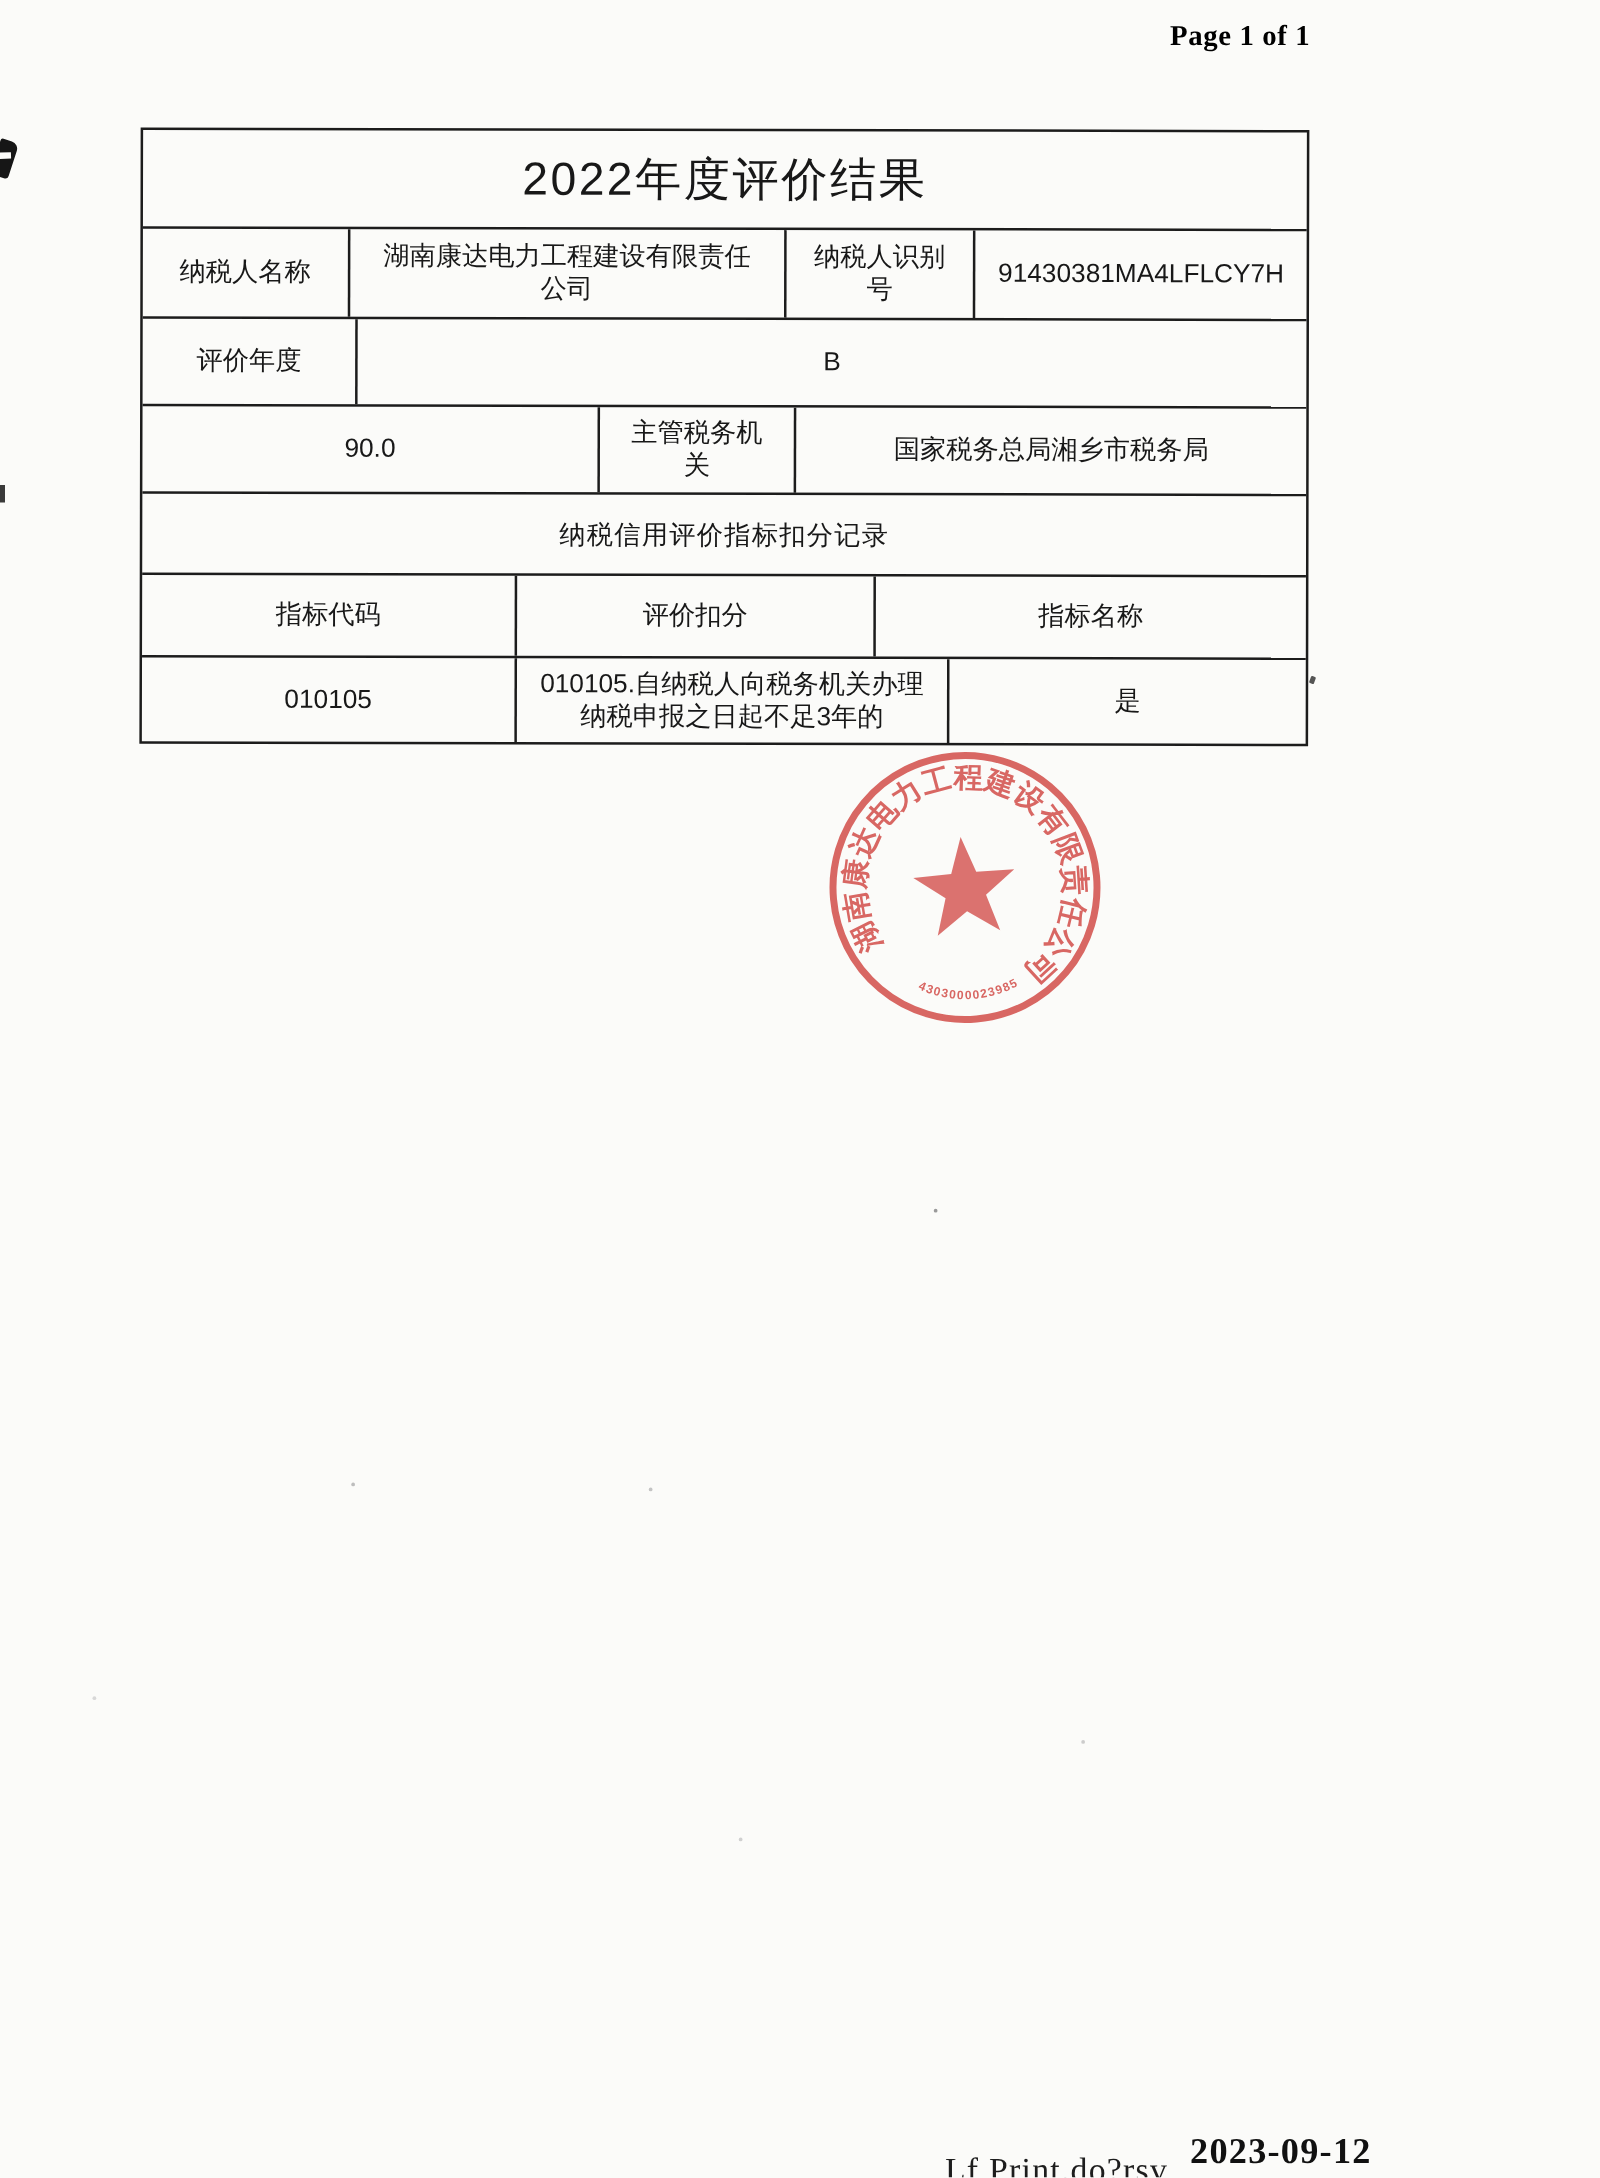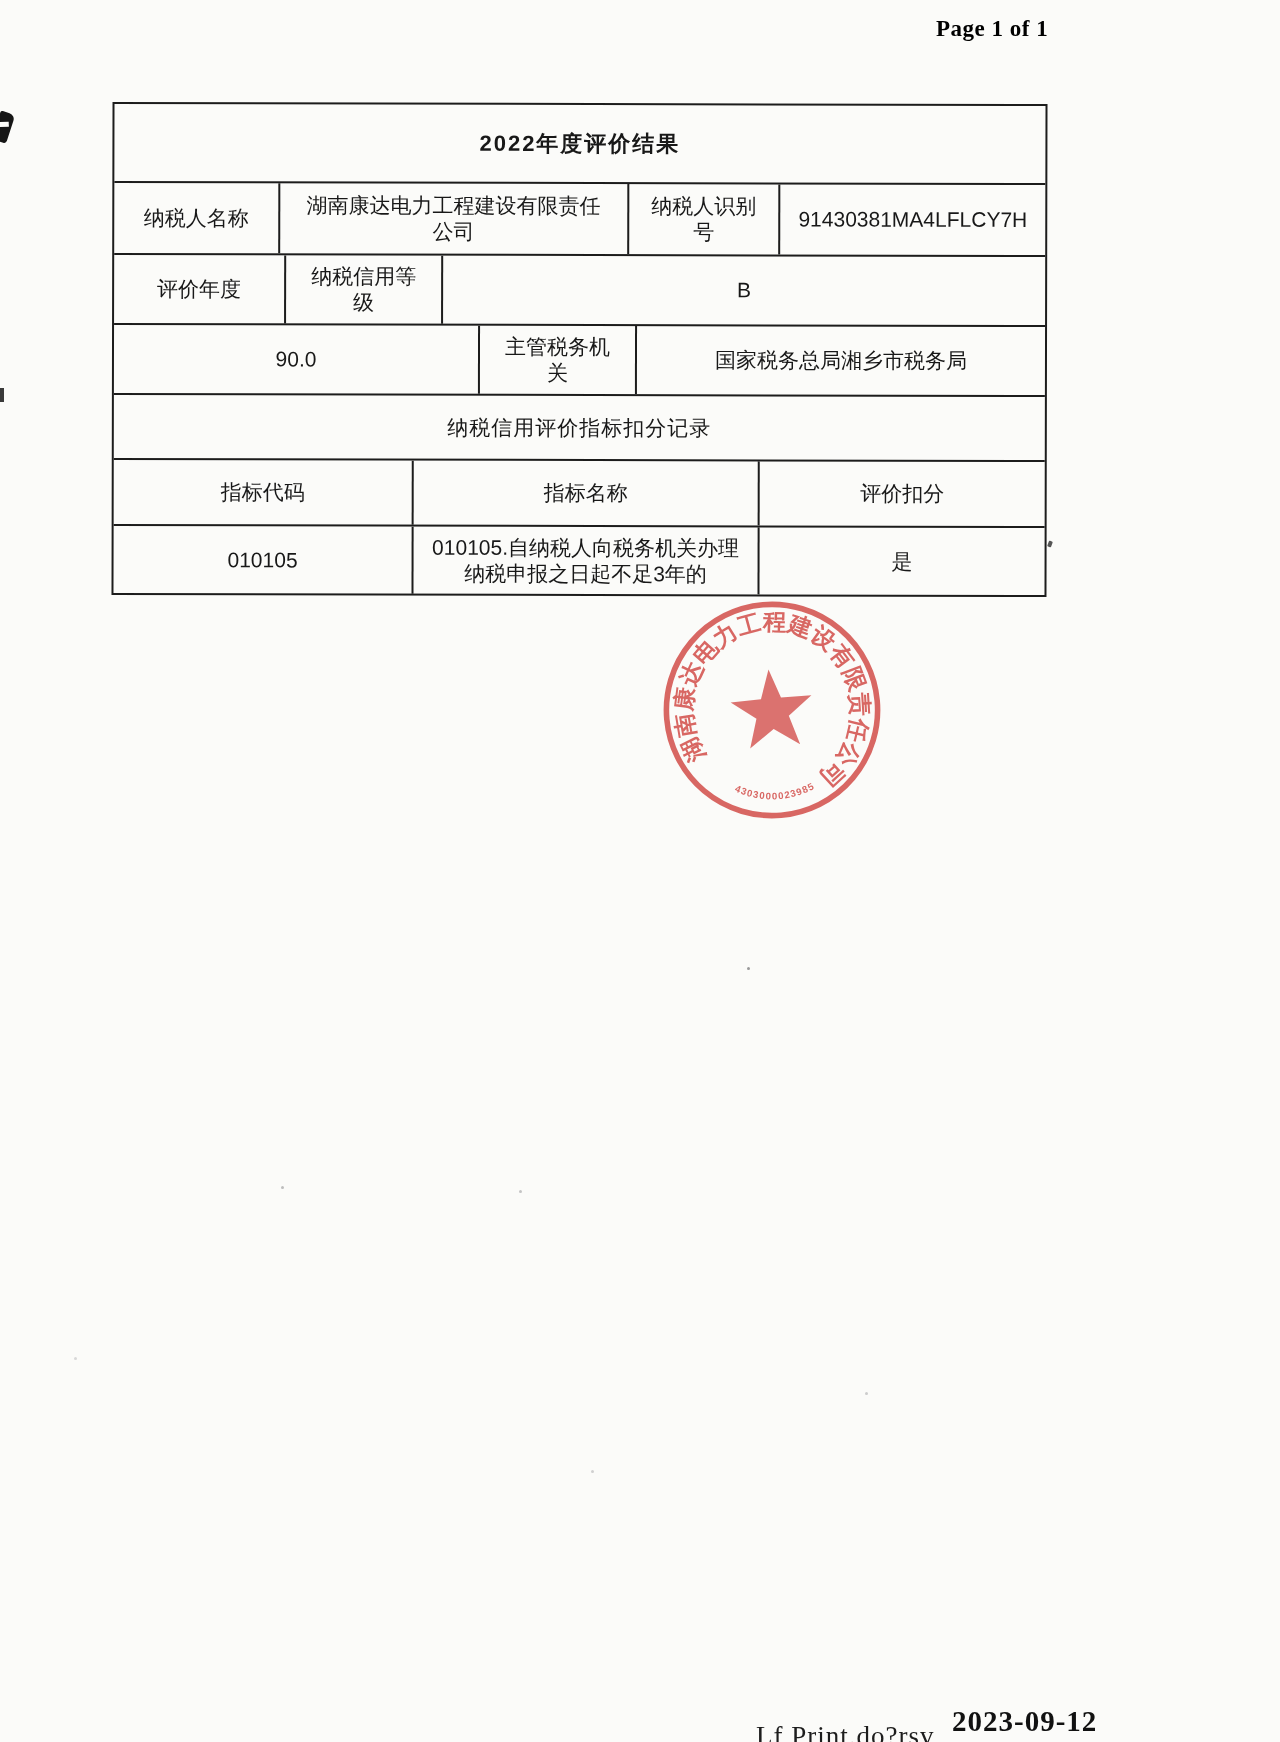--- a/index.html
+++ b/index.html
@@ -15,21 +15,21 @@
   .doc-table { position:absolute; left:112px; top:103px; width:935px;
     border:2px solid #1c1c1c; background:transparent; transform:rotate(0.12deg); }
   .trow { display:flex; border-top:2px solid #1c1c1c; }
   .trow:first-child { border-top:none; }
   .tcell { display:flex; align-items:center; justify-content:center; text-align:center;
     border-left:2px solid #1c1c1c; font-size:21px; font-weight:500; line-height:26px;
     padding:4px 18px; }
   .tcell:first-child { border-left:none; }
 
   .title-row { height:77px; align-items:center; justify-content:center; display:flex; }
-  .doc-title { font-size:22px; font-weight:700; letter-spacing:2px; }
+  .doc-title { font-size:37px; font-weight:400; letter-spacing:2px; }
 
   .info-row { height:72px; }
   .info-row.h70 { height:70px; }
   .c-label1 { width:170px; }
   .c-value1 { width:364px; }
   .c-label2 { width:157px; }
   .c-value2 { flex:1;text-align:center; }
 
   .section-row { height:65px; display:flex; align-items:center; justify-content:center; }
   .section-title { font-size:21px; font-weight:500; letter-spacing:1px; }
@@ -80,38 +80,37 @@
 
   <div class="trow info-row">
     <div class="tcell c-label1">纳税人名称</div>
     <div class="tcell c-value1">湖南康达电力工程建设有限责任公司</div>
     <div class="tcell c-label2">纳税人识别号</div>
     <div class="tcell c-value2">91430381MA4LFLCY7H</div>
   </div>
 
   <div class="trow info-row h70">
     <div class="tcell c-label1">评价年度</div>
-    <div class="tcell c-label2">纳税信用等级</div>
     <div class="tcell c-value2">B</div>
   </div>
 
   <div class="trow info-row h70">
     <div class="tcell c-value1">90.0</div>
     <div class="tcell c-label2">主管税务机关</div>
     <div class="tcell c-value2">国家税务总局湘乡市税务局</div>
   </div>
 
   <div class="trow section-row">
     <span class="section-title">纳税信用评价指标扣分记录</span>
   </div>
 
   <div class="trow head-row">
     <div class="tcell c-code">指标代码</div>
+    <div class="tcell c-ded">评价扣分</div>
     <div class="tcell c-name">指标名称</div>
-    <div class="tcell c-ded">评价扣分</div>
   </div>
 
   <div class="trow data-row">
     <div class="tcell c-code">010105</div>
     <div class="tcell c-name">010105.自纳税人向税务机关办理纳税申报之日起不足3年的</div>
     <div class="tcell c-ded">是</div>
   </div>
 
 </div>
 

